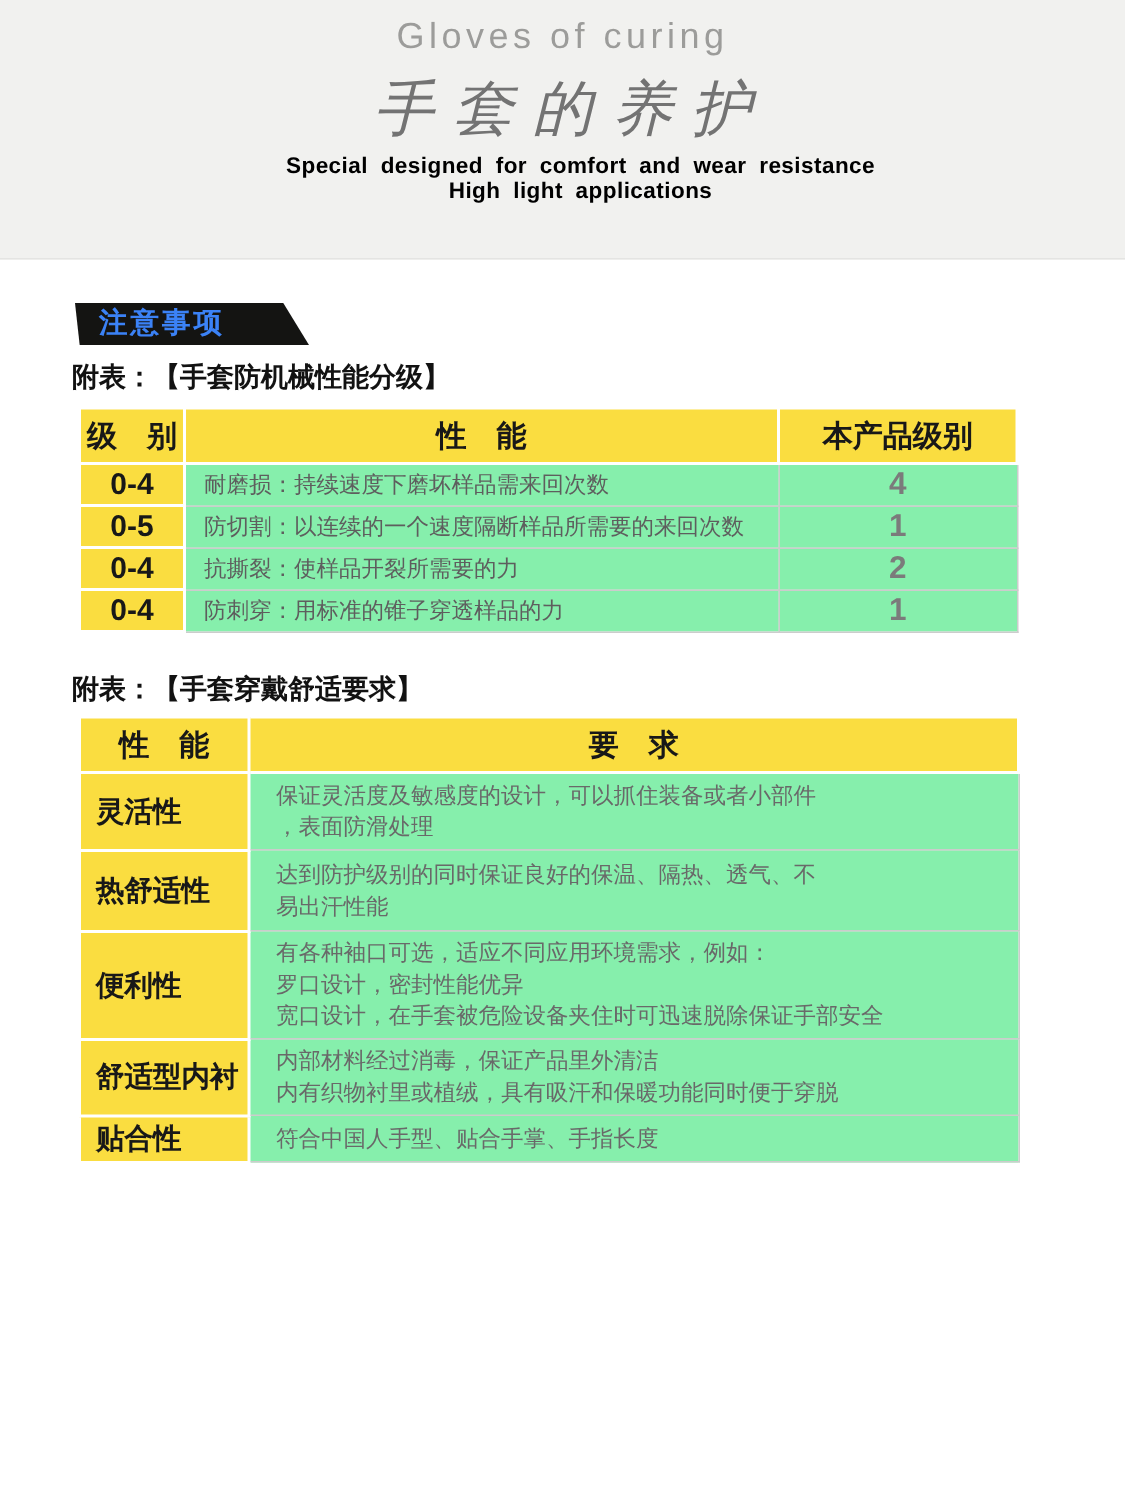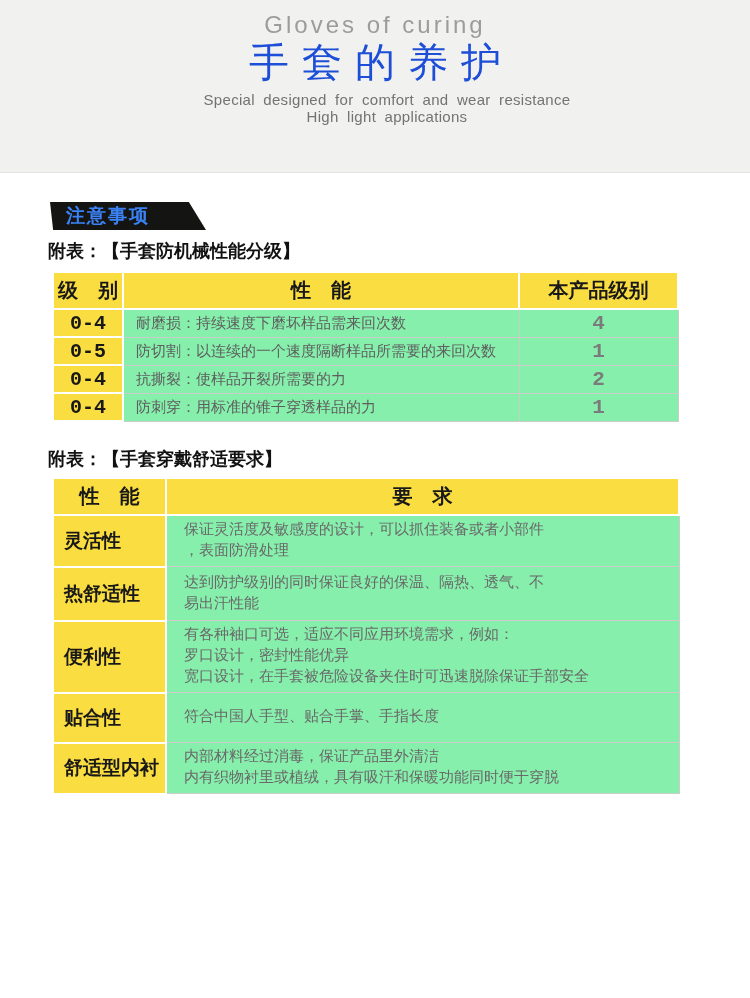--- a/index.html
+++ b/index.html
@@ -3,41 +3,41 @@
 <meta charset="utf-8">
 <style>
   * { margin:0; padding:0; box-sizing:border-box; }
   html,body { background:#ffffff; }
   body { width:750px; font-family:"Liberation Sans","DejaVu Sans",sans-serif; }
   .page { width:750px; height:998px; background:#ffffff; overflow:hidden; position:relative; }
 
   
   .header { height:173px; background:#f1f1ef; border-bottom:1px solid #e4e4e2; text-align:center; padding-top:12px; }
   .eyebrow { font-size:24px; color:#9c9c9a; letter-spacing:3px; line-height:26px; }
-  .main-title { font-family:"DejaVu Serif","Liberation Serif",serif; font-size:40px; color:#1d4ed8;
-                letter-spacing:13px; padding-left:13px; line-height:46px; margin-top:1px; }
-  .subtitle { font-size:15px; font-weight:normal; color:#737373; line-height:17px; word-spacing:4px; letter-spacing:0.3px;margin-left:24px; }
+  .main-title { font-family:"DejaVu Serif","Liberation Serif",serif; font-size:40px; color:#737373;
+                letter-spacing:13px; padding-left:13px; line-height:46px; margin-top:12px;font-style:italic; }
+  .subtitle { font-size:15px; font-weight:bold; color:#000000; line-height:17px; word-spacing:4px; letter-spacing:0.3px;margin-left:24px; }
   .subtitle.first { margin-top:6px; }
 
   
   .banner { margin:29px 0 0 50px; width:156px; height:28px; background:#141412;
             clip-path:polygon(0 0, 89% 0, 100% 100%, 2% 100%);
             color:#3b82f6; font-size:19px; font-weight:bold; line-height:28px;
             padding-left:16px; letter-spacing:2px; }
 
   
   .notices { margin:10px 36px 0 48px; font-size:17px; font-weight:700; color:#161616; }
   .notice-item { line-height:29px; margin-bottom:2px; }
 
   
   .section-title { margin:11px 0 0 48px; font-size:18px; font-weight:bold; color:#121212; line-height:21px; }
   .section-title.second { margin-top:27px; }
 
   
-  table { border-collapse:collapse; table-layout:fixed; margin-left:52px;font-family:Liberation Mono, monospace; }
+  table { border-collapse:collapse; table-layout:fixed; margin-left:52px; }
   .t1 { margin-top:9px; width:625px; }
   .t2 { margin-top:7px; width:626px; }
   td { vertical-align:middle; }
   .yc { background:#fadd40; border:2px solid #ffffff; color:#181818; font-weight:bold; text-align:center; }
   .yc.hdr { font-size:20px; }
   .yc.level { font-size:20px; }
   .yc.name { font-size:19px; text-align:left; padding-left:10px; }
   .wc { background:#86efac; border:1px solid #cccccc; }
   .desc { font-size:15px; color:#5e5e5e; padding-left:12px; }
   .val { font-size:21px; font-weight:bold; color:#7b7b7b; text-align:center; }
@@ -126,24 +126,24 @@
       <td class="wc req">达到防护级别的同时保证良好的保温、隔热、透气、不
 易出汗性能</td>
     </tr>
     <tr>
       <td class="yc name">便利性</td>
       <td class="wc req">有各种袖口可选，适应不同应用环境需求，例如：
 罗口设计，密封性能优异
 宽口设计，在手套被危险设备夹住时可迅速脱除保证手部安全</td>
     </tr>
     <tr>
-      <td class="yc name">贴合性</td>
-      <td class="wc req">符合中国人手型、贴合手掌、手指长度</td>
-    </tr>
-    <tr>
       <td class="yc name">舒适型内衬</td>
       <td class="wc req">内部材料经过消毒，保证产品里外清洁
 内有织物衬里或植绒，具有吸汗和保暖功能同时便于穿脱</td>
+    </tr>
+    <tr>
+      <td class="yc name">贴合性</td>
+      <td class="wc req">符合中国人手型、贴合手掌、手指长度</td>
     </tr>
   </tbody>
     </table>
 
 </div>
 
 </body></html>

